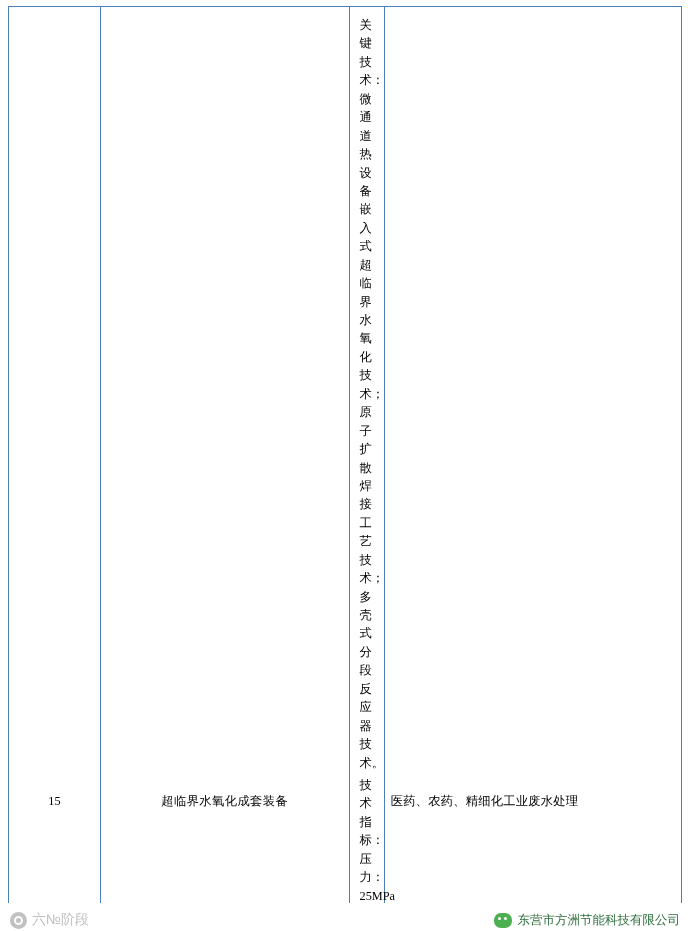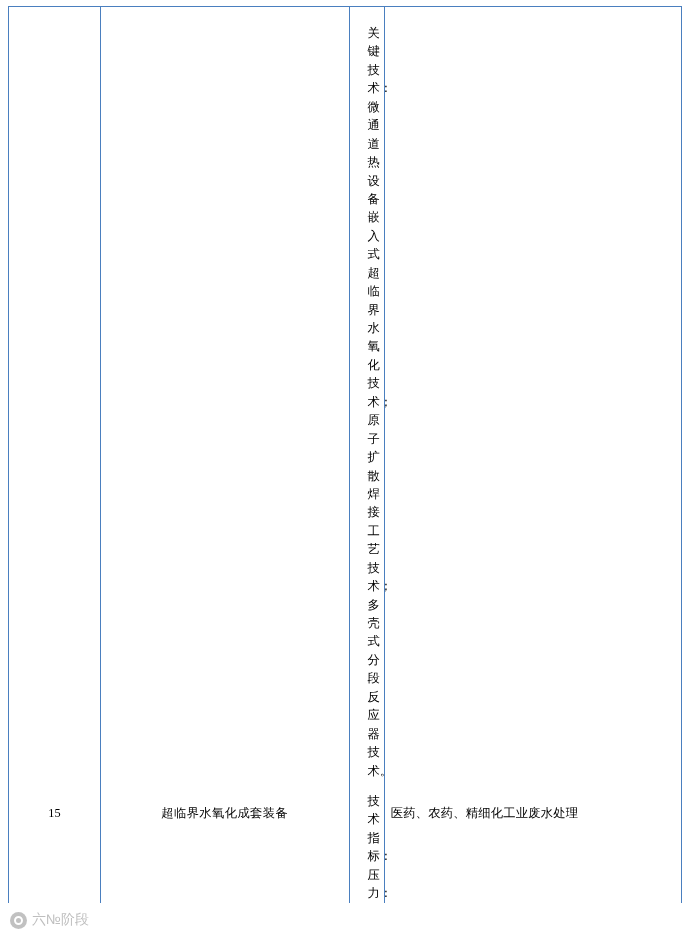--- a/index.html
+++ b/index.html
@@ -47,21 +47,21 @@
   td.content {
     width: 0;
     text-align: justify;
   }
   td.apply {
     width: 108px;
     text-align: left;
     letter-spacing: 0.2px;
   }
   .para {
-    margin: 12px;
+    margin: 4px;
     text-indent: 0;
   }
   .para + .para {
     margin-top: 1px;
   }
   
   .footer {
     position: absolute;
     left: 0;
     bottom: 0;
@@ -166,15 +166,19 @@
       </tr>
 
     </tbody>
   </table>
 
   <div class="footer">
     <div class="wm-left">
       <span class="logo"></span>
       <span class="wtext">六№阶段</span>
     </div>
+    <div class="wm-right">
+      <span class="wx"></span>
+      <span class="wtext">东营市方洲节能科技有限公司</span>
+    </div>
   </div>
 
 </div>
 
 </body></html>

